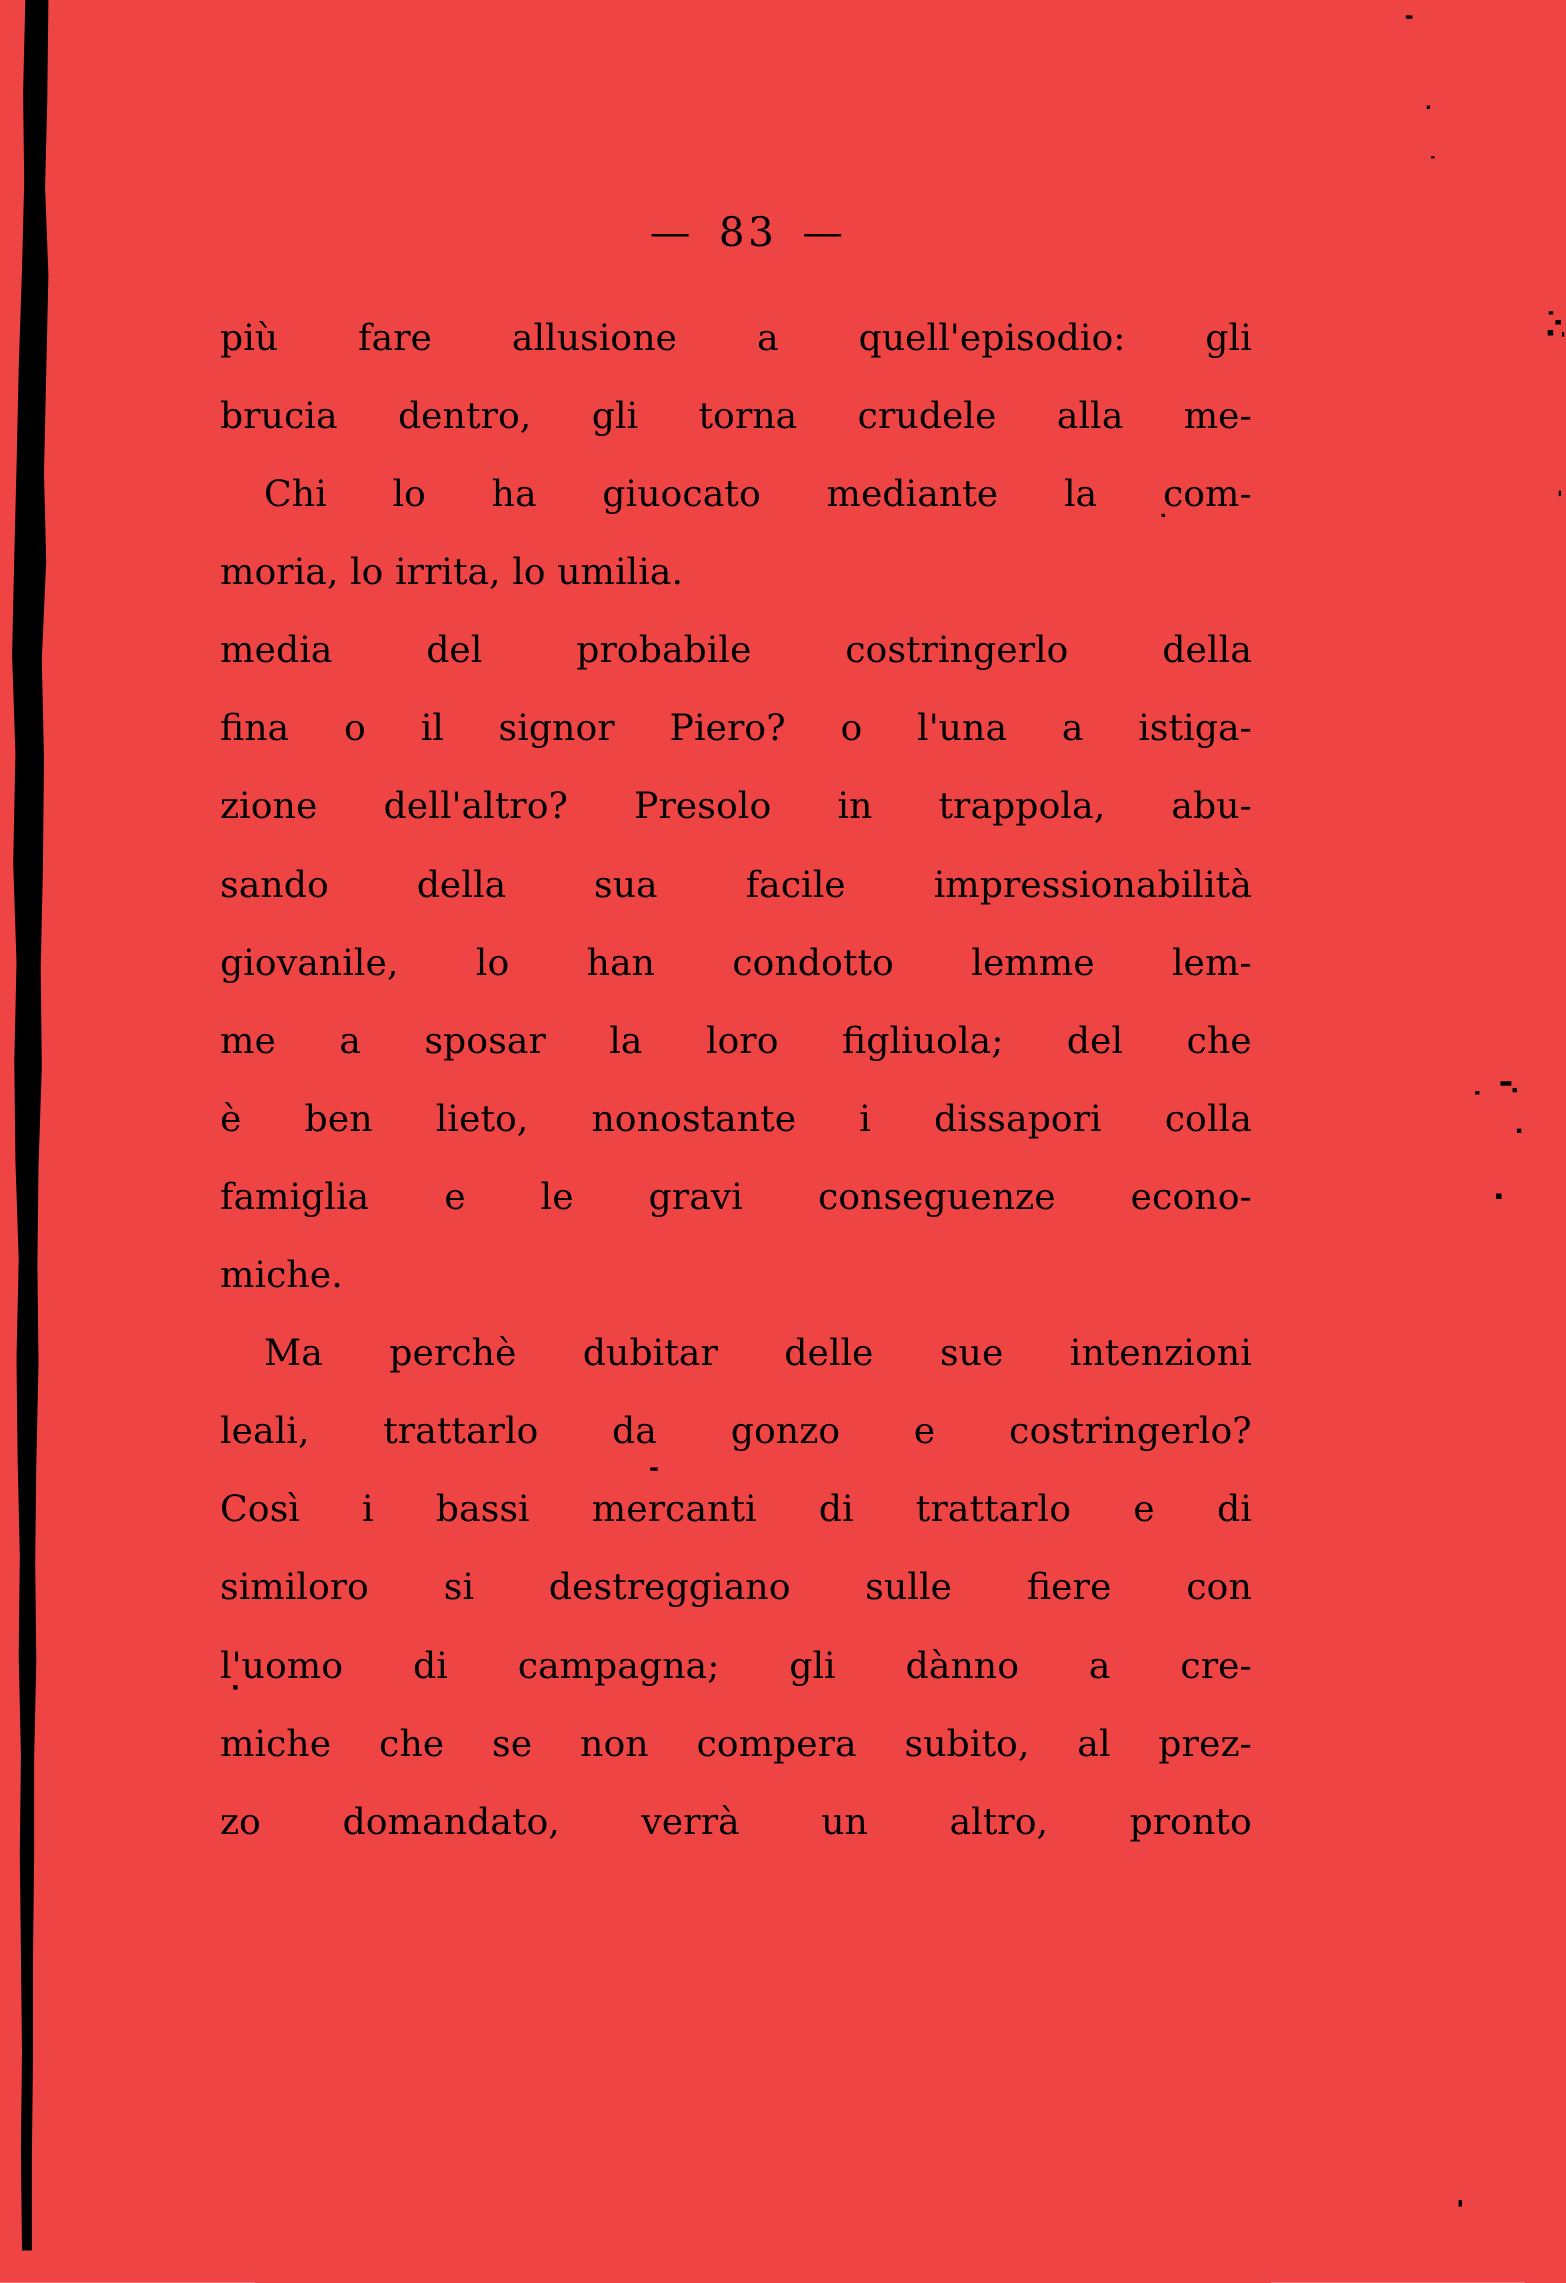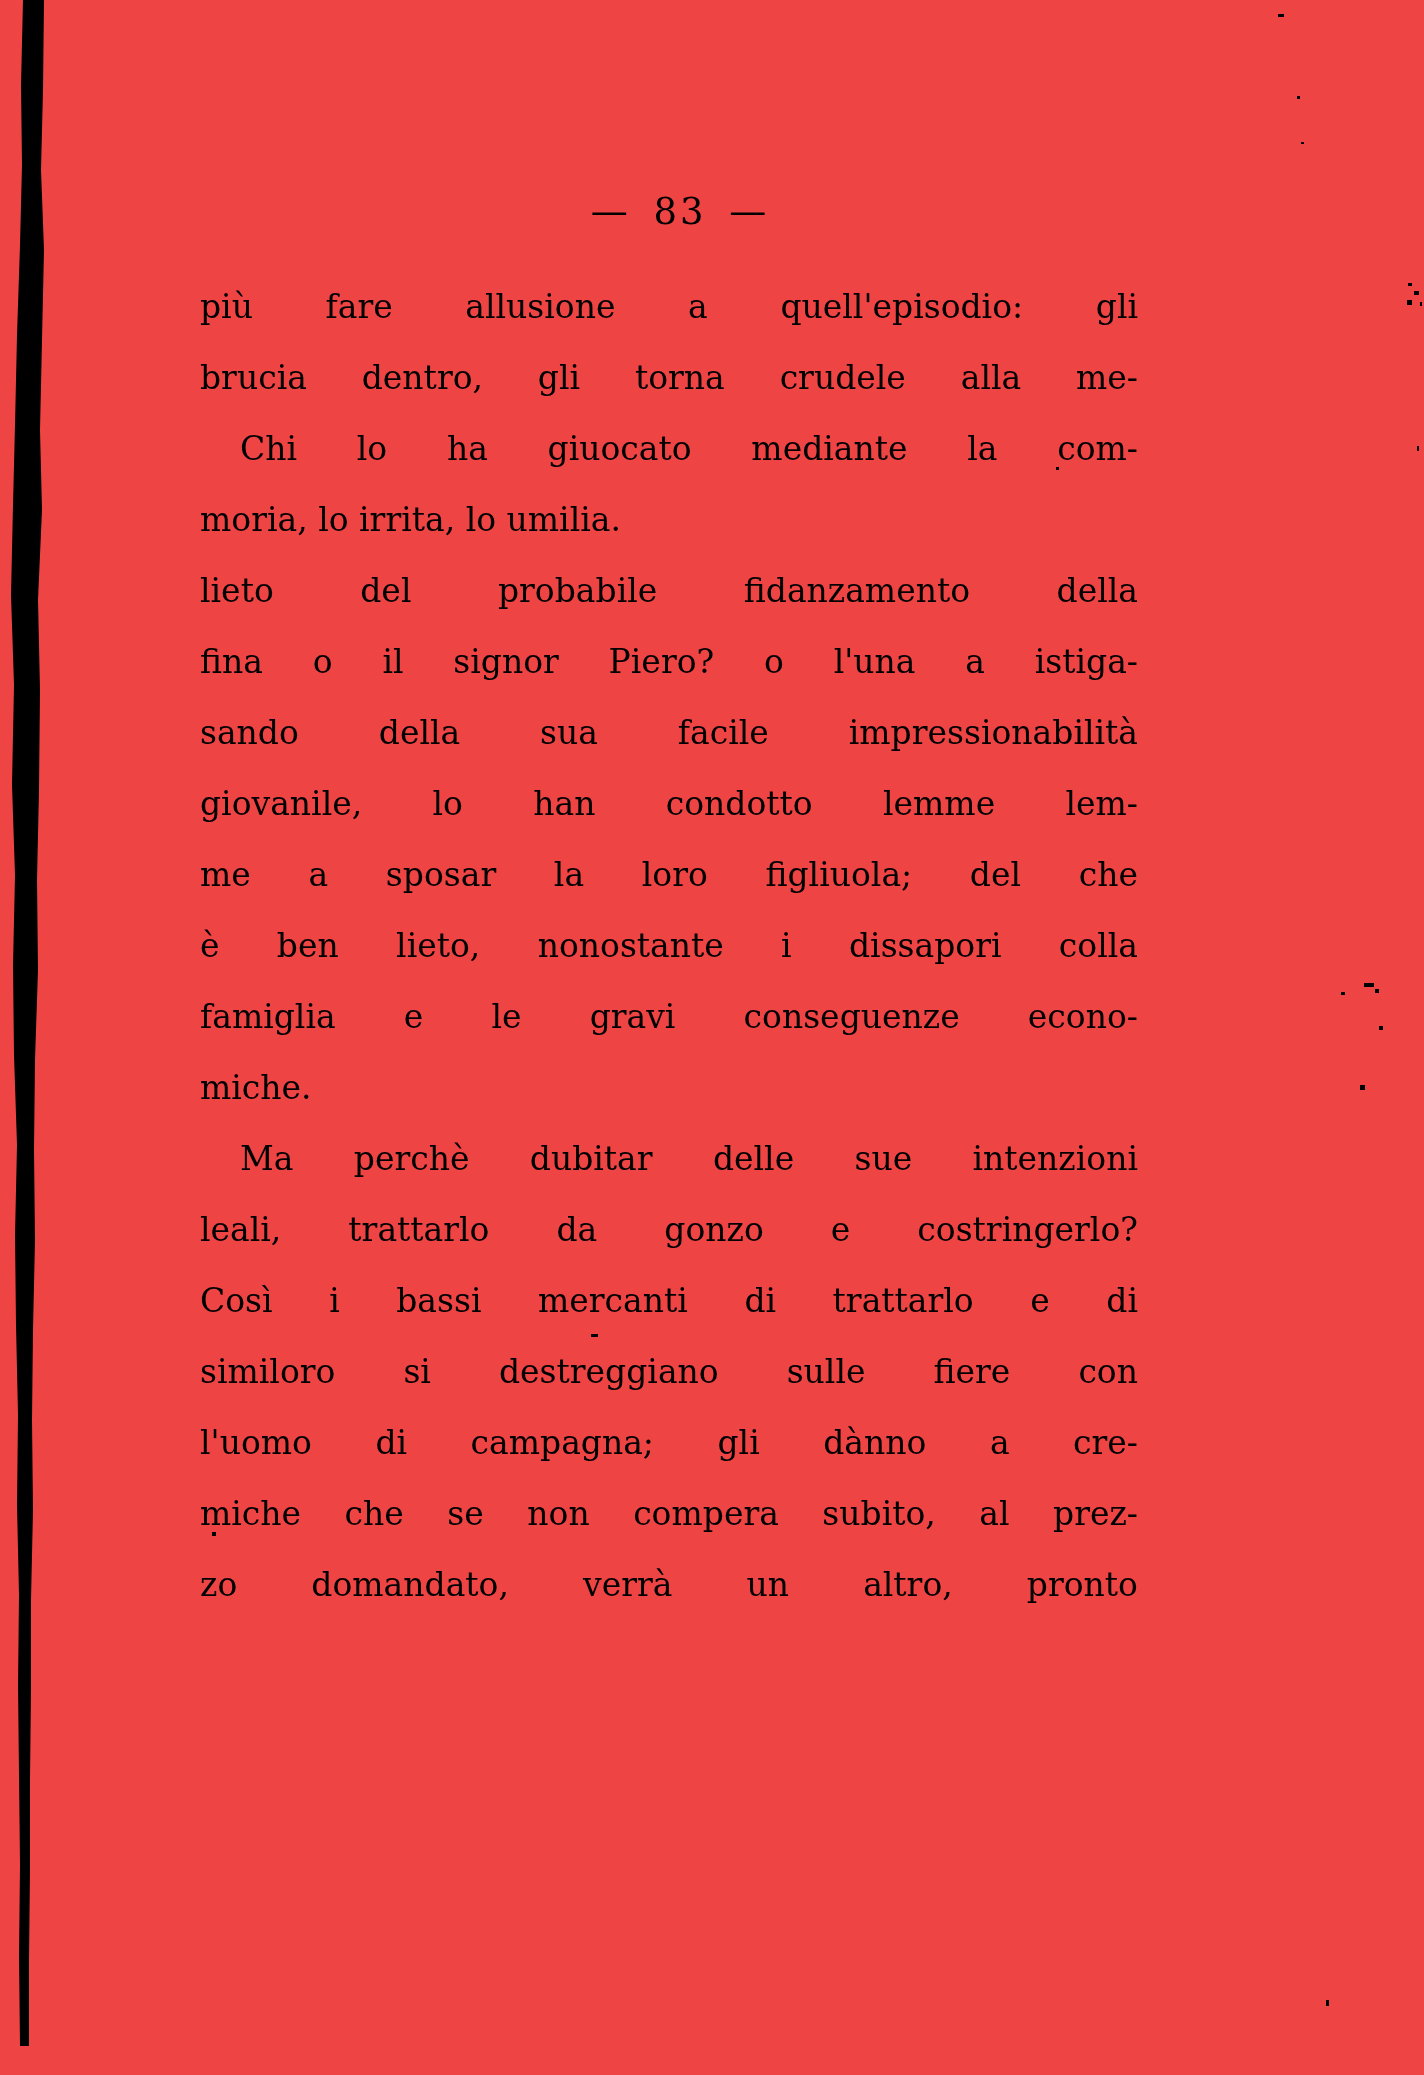--- a/index.html
+++ b/index.html
@@ -56,22 +56,23 @@
       17,335 20,245 22,165 21,85 23,0"></polygon>
   </svg>
 
   <div class="page-number">— 83 —</div>
 
   <div class="text-block">
       <div class="line">più fare allusione a quell'episodio: gli</div>
       <div class="line">brucia dentro, gli torna crudele alla me-</div>
       <div class="line ind">Chi lo ha giuocato mediante la com-</div>
       <div class="line noj">moria, lo irrita, lo umilia.</div>
-      <div class="line">lieto del probabile fidanzamento della</div>
+      <div class="line">media del probabile costringerlo della</div>
       <div class="line">fina o il signor Piero? o l'una a istiga-</div>
+      <div class="line">zione dell'altro? Presolo in trappola, abu-</div>
       <div class="line">sando della sua facile impressionabilità</div>
       <div class="line">giovanile, lo han condotto lemme lem-</div>
       <div class="line">me a sposar la loro figliuola; del che</div>
       <div class="line">è ben lieto, nonostante i dissapori colla</div>
       <div class="line">famiglia e le gravi conseguenze econo-</div>
       <div class="line noj">miche.</div>
       <div class="line ind">Ma perchè dubitar delle sue intenzioni</div>
       <div class="line">leali, trattarlo da gonzo e costringerlo?</div>
       <div class="line">Così i bassi mercanti di trattarlo e di</div>
       <div class="line">similoro si destreggiano sulle fiere con</div>

